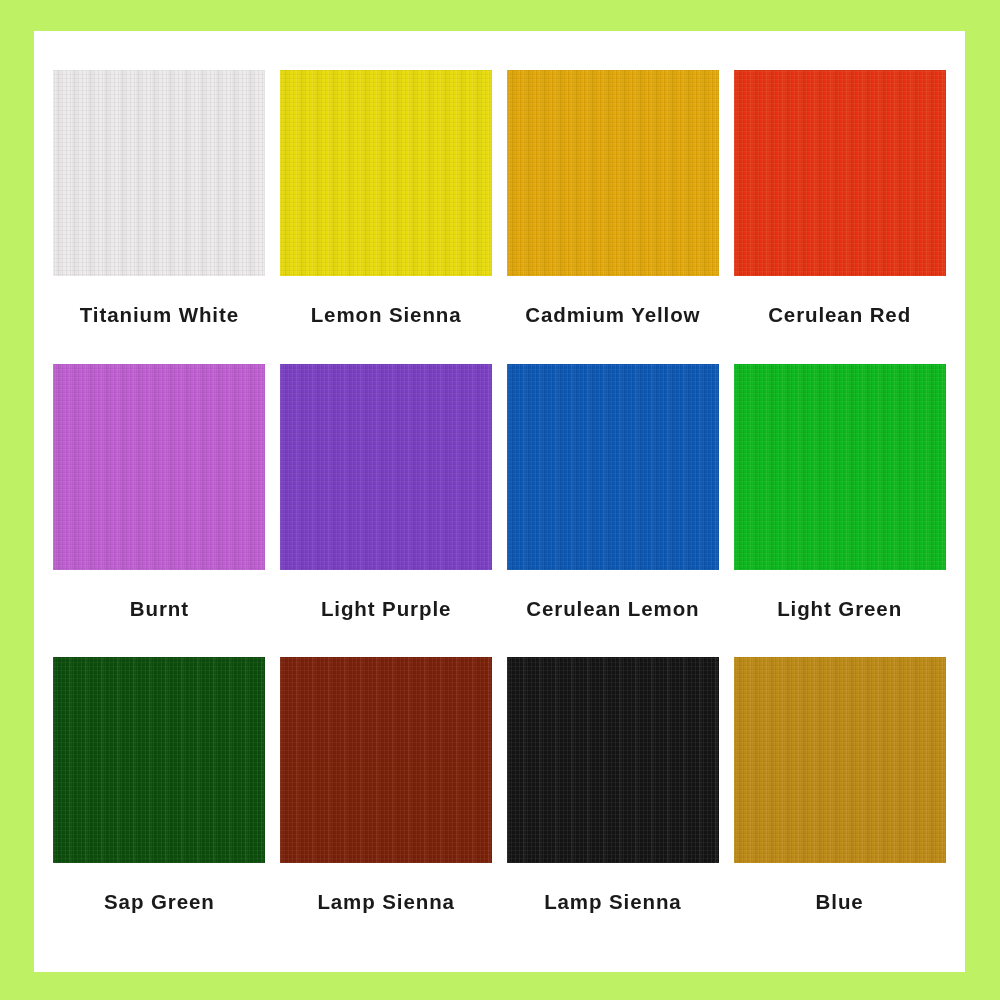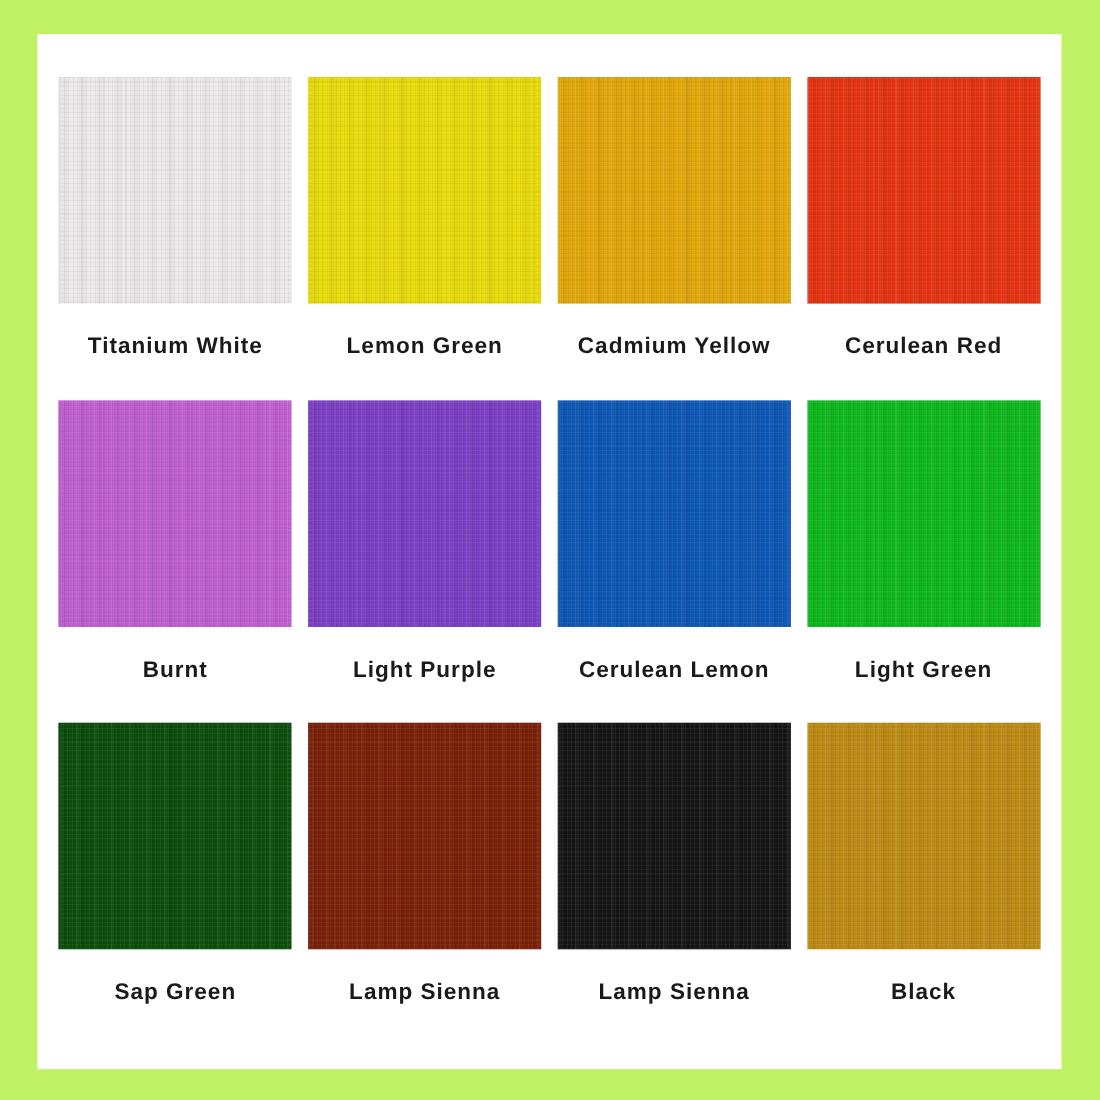--- a/index.html
+++ b/index.html
@@ -109,21 +109,21 @@
 
 <div id="chart-frame" style="background-color: #bef264;">
   <div id="swatch-card" style="background-color: rgb(255, 255, 255);">
     <div id="swatch-grid">
         <div class="swatch-cell col-1 row-1">
           <div class="swatch-chip" style="background-color: rgb(237, 234, 236);"></div>
           <div class="swatch-label">Titanium White</div>
         </div>
         <div class="swatch-cell col-2 row-1">
           <div class="swatch-chip" style="background-color: rgb(232, 220, 11);"></div>
-          <div class="swatch-label">Lemon Green</div>
+          <div class="swatch-label">Lemon Sienna</div>
         </div>
         <div class="swatch-cell col-3 row-1">
           <div class="swatch-chip" style="background-color: rgb(226, 168, 11);"></div>
           <div class="swatch-label">Cadmium Yellow</div>
         </div>
         <div class="swatch-cell col-4 row-1">
           <div class="swatch-chip" style="background-color: rgb(229, 51, 17);"></div>
           <div class="swatch-label">Cerulean Red</div>
         </div>
         <div class="swatch-cell col-1 row-2">
@@ -149,17 +149,17 @@
         <div class="swatch-cell col-2 row-3">
           <div class="swatch-chip" style="background-color: rgb(122, 32, 8);"></div>
           <div class="swatch-label">Lamp Sienna</div>
         </div>
         <div class="swatch-cell col-3 row-3">
           <div class="swatch-chip" style="background-color: rgb(20, 20, 20);"></div>
           <div class="swatch-label">Lamp Sienna</div>
         </div>
         <div class="swatch-cell col-4 row-3">
           <div class="swatch-chip" style="background-color: rgb(189, 138, 20);"></div>
-          <div class="swatch-label">Black</div>
+          <div class="swatch-label">Blue</div>
         </div>
       </div>
   </div>
 </div>
 
 </body></html>

